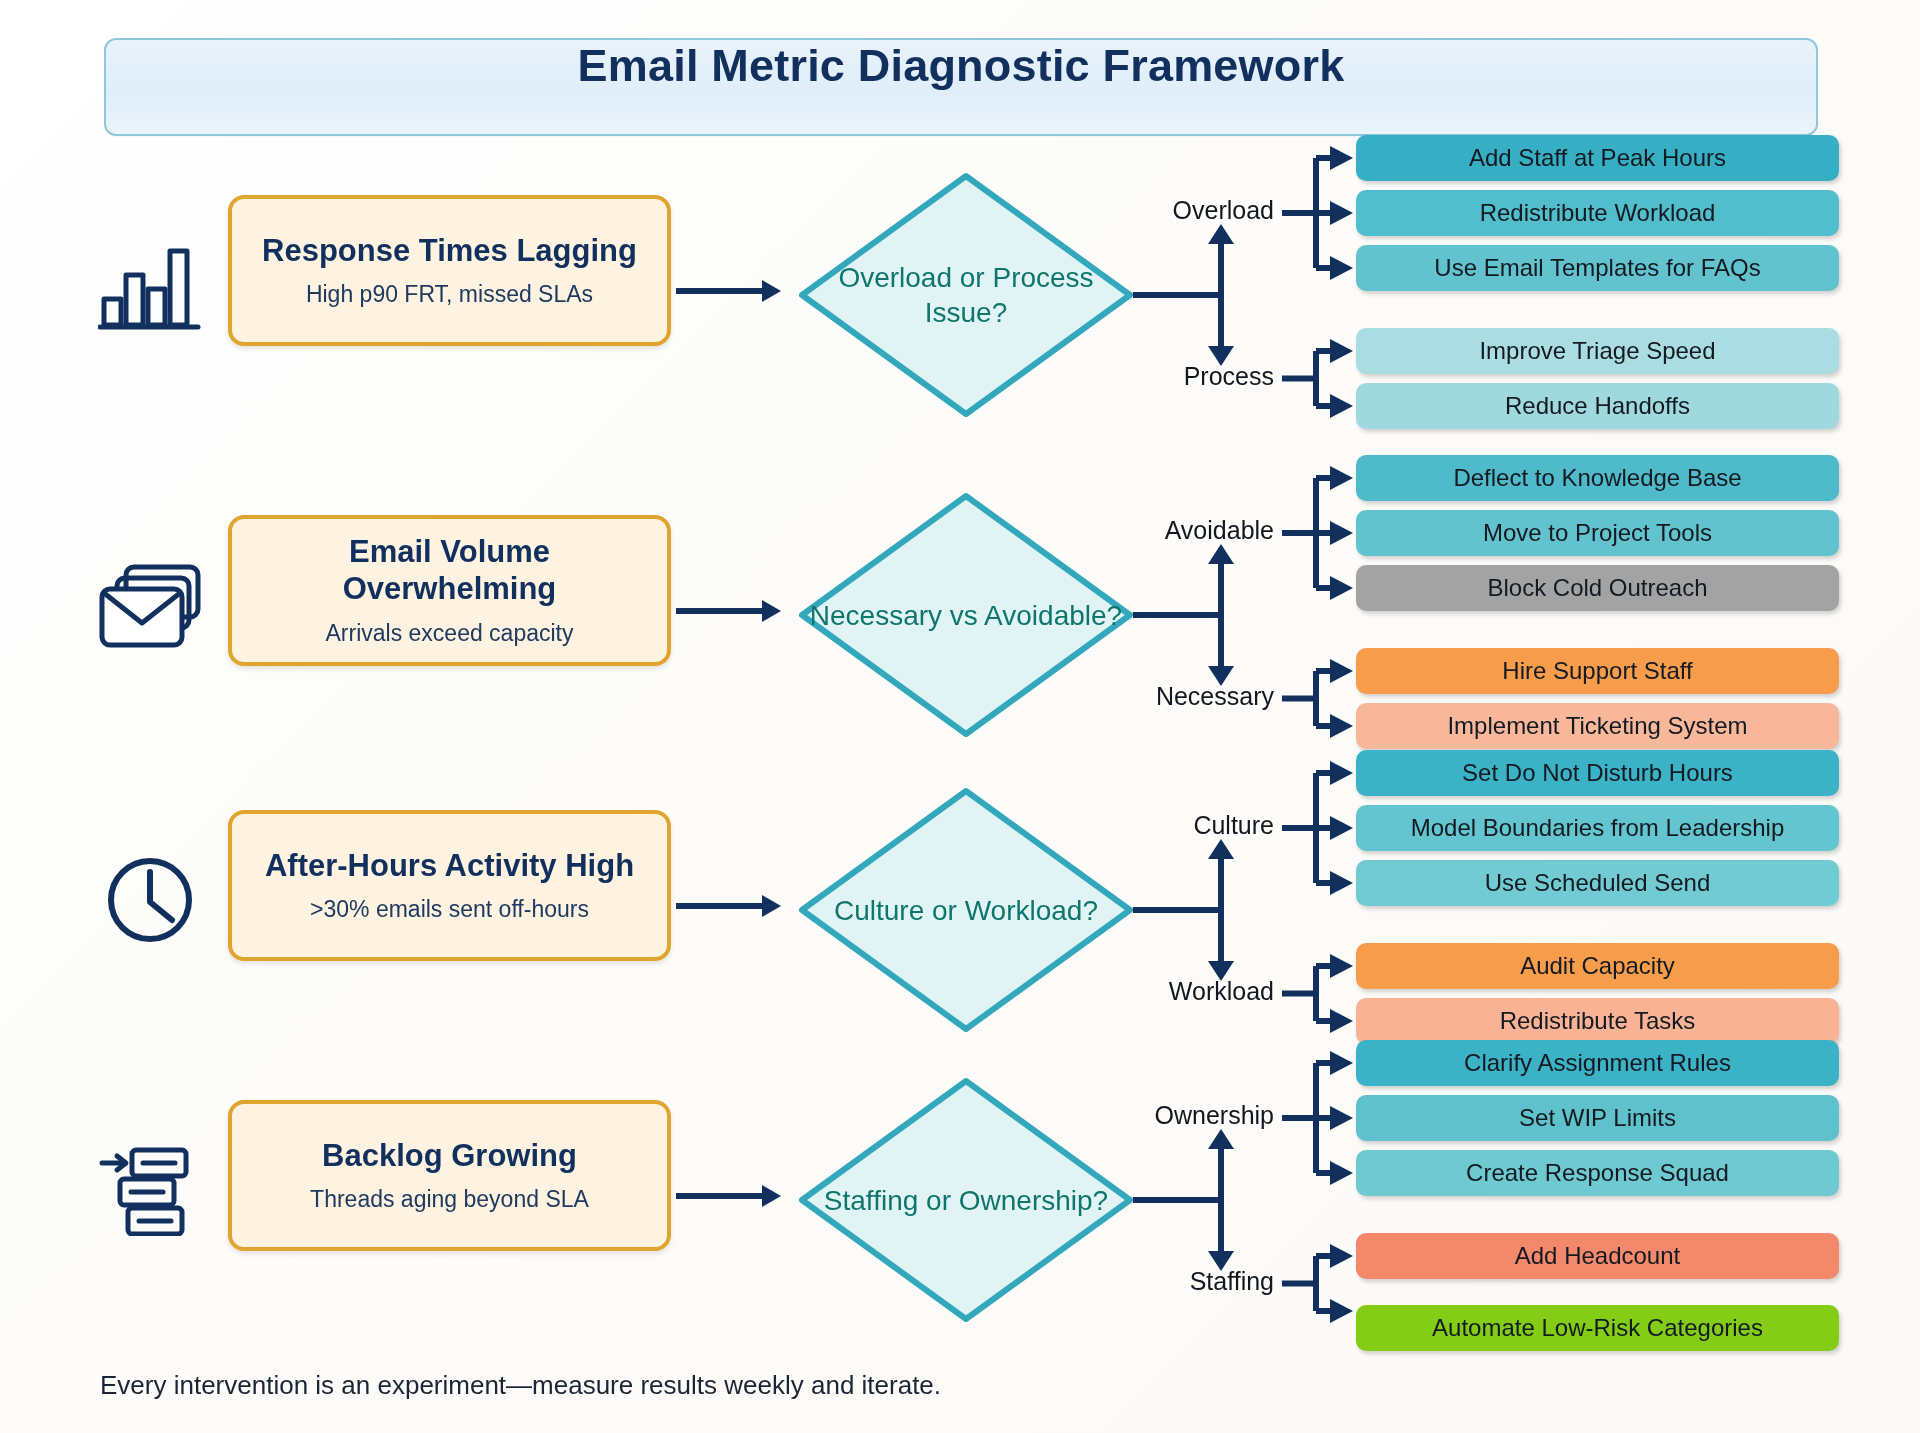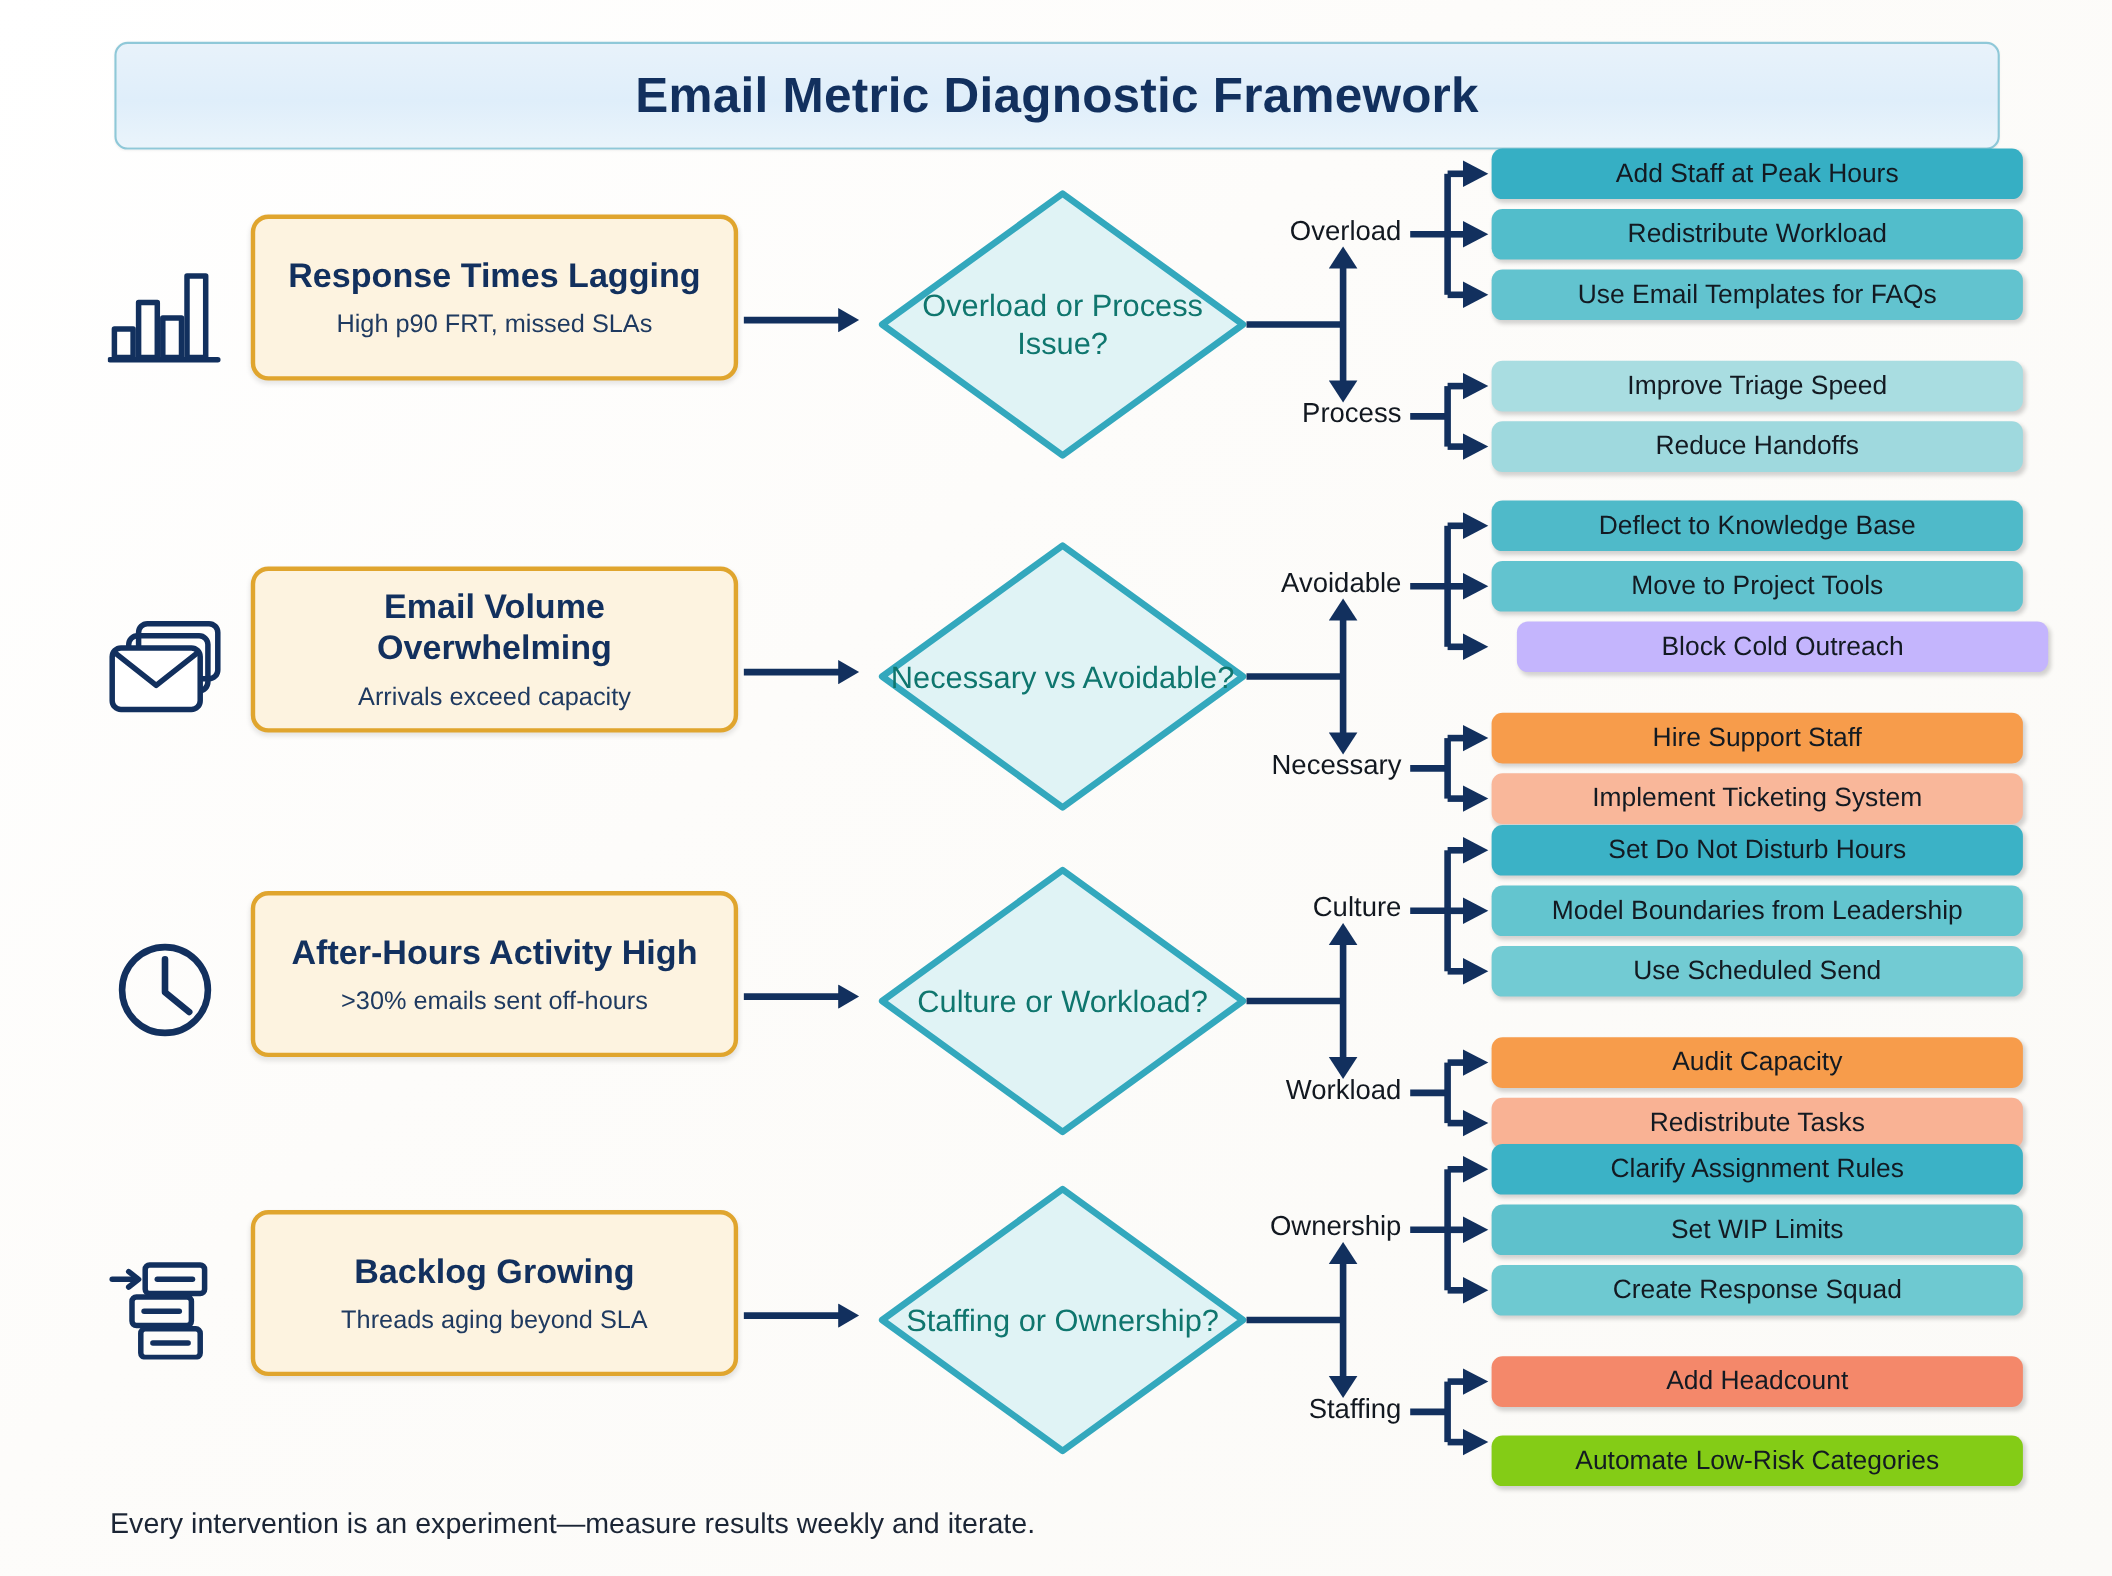--- a/index.html
+++ b/index.html
@@ -10,21 +10,21 @@
     position:relative;
     background:linear-gradient(135deg,#ffffff 0%, #fdfcfa 40%, #fbfaf7 100%);
     overflow:hidden;
   }
 
   
   #title-banner{
     position:absolute; left:104px; top:38px; width:1714px; height:98px;
     border:2px solid #8fc8d8; border-radius:12px;
     background:linear-gradient(180deg,#e8f2fa 0%, #dfeefa 55%, #eaf4fb 100%);
-    display:flex; align-items:center; justify-content:center;
+    display:flex; justify-content:center;
     box-shadow:0 1px 2px rgba(0,0,0,.05);
   }
   #title-banner .t{
     font-size:45px; font-weight:bold; color:#12305e; letter-spacing:.2px;
   }
 
   
   .row{ position:absolute; left:0; width:1920px; height:250px; }
   #row-0{ top:170px; }
   #row-1{ top:490px; }
@@ -182,21 +182,21 @@
         <div class="dlabel">Necessary vs Avoidable?</div>
       </div>
       <div class="splitter"><svg width="120" height="250" viewBox="0 0 120 250">
     <line x1="0" y1="125" x2="88" y2="125" stroke="#12305e" stroke-width="6"></line>
     <line x1="88" y1="68" x2="88" y2="182" stroke="#12305e" stroke-width="6"></line>
     <path d="M75 74 L88 54 L101 74 Z" fill="#12305e"></path>
     <path d="M75 176 L88 196 L101 176 Z" fill="#12305e"></path>
   </svg></div>
       <div class="act" style="left: 1356px; top: -35px; background: rgb(79, 186, 201);">Deflect to Knowledge Base</div>
       <div class="act" style="left: 1356px; top: 20px; background: rgb(98, 195, 207);">Move to Project Tools</div>
-      <div class="act" style="left: 1356px; top: 75px; background: #c4b5fd; margin-left: 23px;">Block Cold Outreach</div>
+      <div class="act" style="left: 1356px; top: 75px; background: #a3a3a3;">Block Cold Outreach</div>
       <div class="bracket" style="left: 1282px; top: -42px; width: 72px; height: 170px;"><svg width="72" height="170" viewBox="0 0 72 170" style="overflow:visible">
           <line x1="0" y1="85" x2="34" y2="85" stroke="#12305e" stroke-width="6"></line>
           <line x1="34" y1="30" x2="34" y2="140" stroke="#12305e" stroke-width="6"></line>
           <line x1="34" y1="30" x2="52" y2="30" stroke="#12305e" stroke-width="6"></line>
           <path d="M48 18 L71 30 L48 42 Z" fill="#12305e"></path>
           <line x1="34" y1="85" x2="52" y2="85" stroke="#12305e" stroke-width="6"></line>
           <path d="M48 73 L71 85 L48 97 Z" fill="#12305e"></path>
           <line x1="34" y1="140" x2="52" y2="140" stroke="#12305e" stroke-width="6"></line>
           <path d="M48 128 L71 140 L48 152 Z" fill="#12305e"></path>
         </svg></div>

